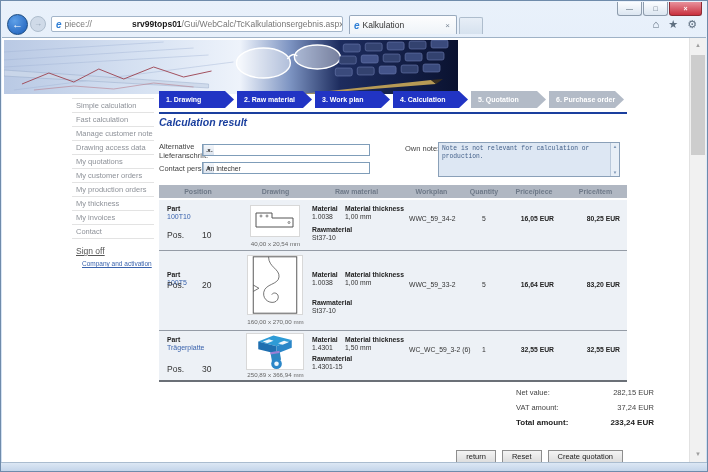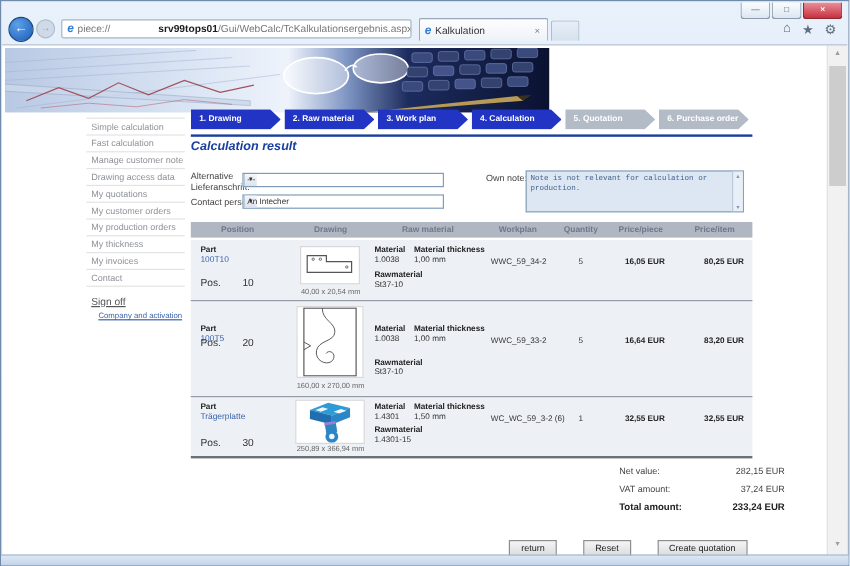--- a/index.html
+++ b/index.html
@@ -143,21 +143,21 @@
     font-size:6.8px; font-weight:bold; color:#222; }
 
   
   .totals { position:absolute; left:482px; top:350px; width:138px;margin-left:32px; }
   .tot-row { display:flex; justify-content:space-between; font-size:7.5px;
     color:#444; margin-bottom:6px; }
   .tot-row.grand { font-weight:bold; color:#222; font-size:8px;text-align:right; }
 
   
   .btn-row { position:absolute; left:157px; top:412px; width:464px;
-    display:flex; justify-content:flex-end; gap:22px; }
+    display:flex; justify-content:flex-end; gap:6px; }
   .pbtn { height:14px; padding:0 9px; background:linear-gradient(#f4f4f4,#dcdcdc);
     border:1px solid #8e8e8e; font-size:7.5px; color:#222; line-height:12px; }
 </style>
 </head>
 <body>
 
 <div class="window">
 
   <div class="win-controls">
     <div class="winbtn">—</div>

